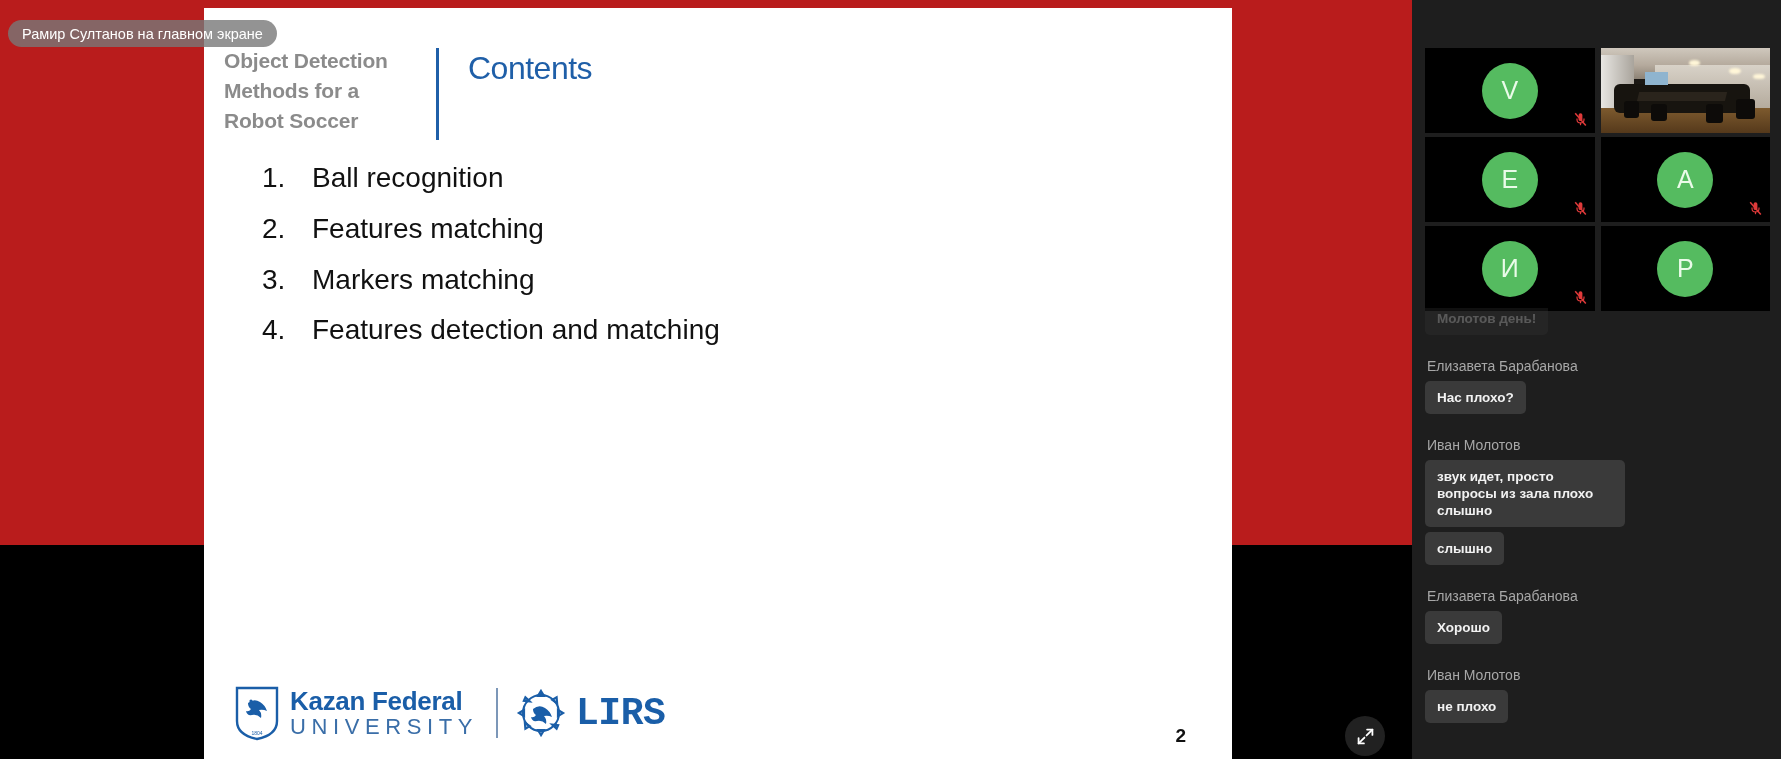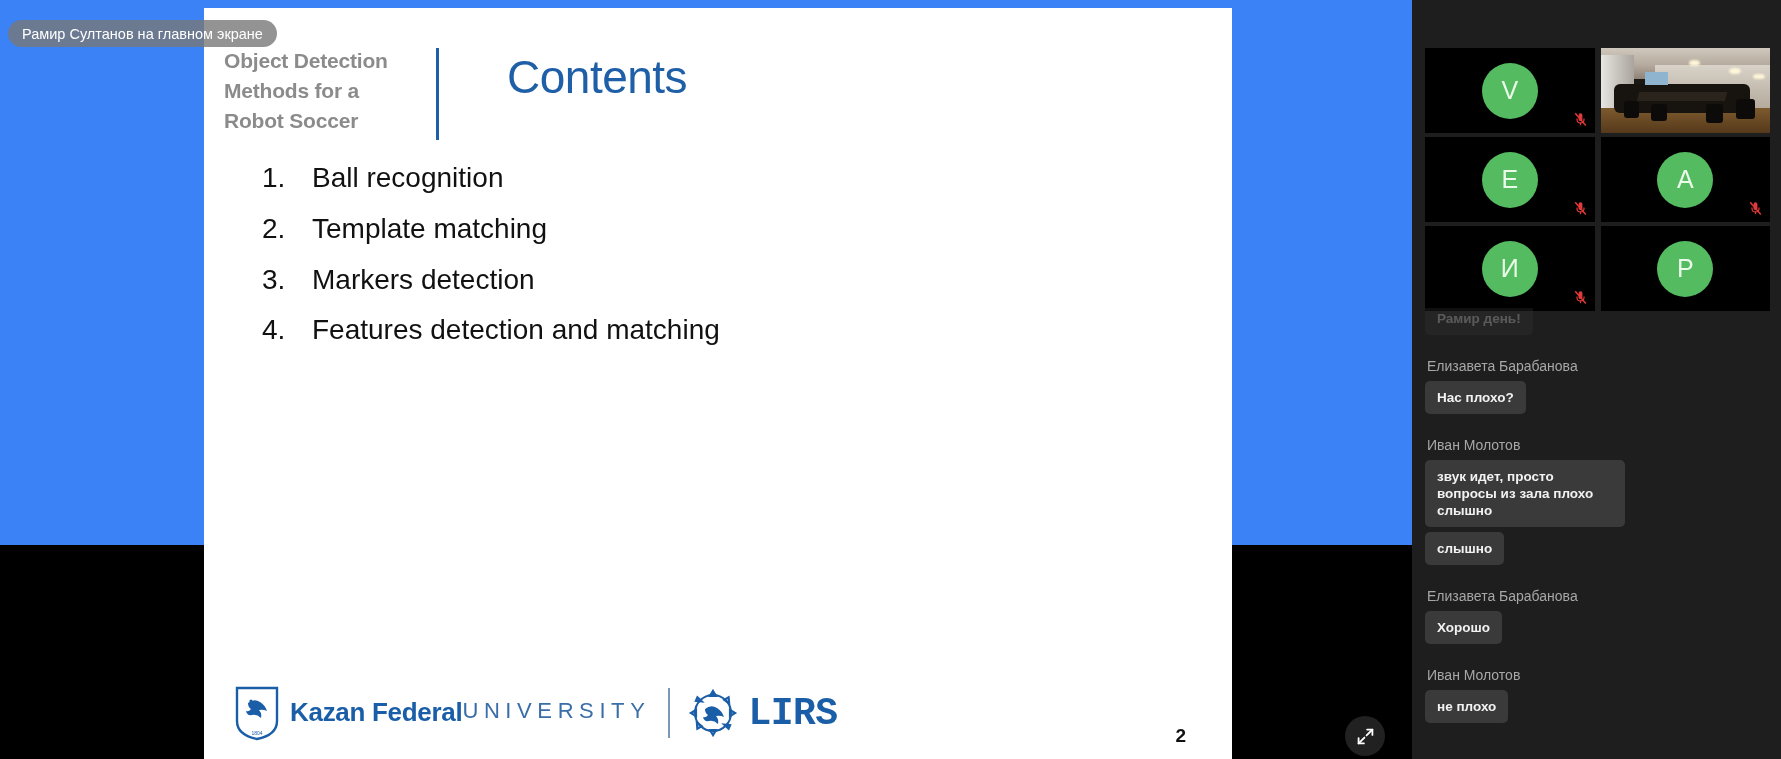--- a/index.html
+++ b/index.html
@@ -5,21 +5,21 @@
   * { box-sizing: border-box; margin: 0; padding: 0; }
   html, body {
     width: 1781px; height: 759px;
     background: #000;
     font-family: "Liberation Sans", sans-serif;
     overflow: hidden;
   }
   #app { position: relative; width: 1781px; height: 759px; background: #000; }
 
   
-  .stage { position: absolute; left: 0; top: 0; width: 1412px; height: 545px; background: #3b82f6; }
+  .stage { position: absolute; left: 0; top: 0; width: 1412px; height: 545px; background: #b91c1c; }
   .slide {
     position: absolute; left: 204px; top: 8px;
     width: 1028px; height: 751px;
     background: #ffffff;
     overflow: hidden;
   }
 
   .slide-head { position: absolute; left: 20px; top: 38px; width: 800px; height: 110px; }
   .slide-subtitle {
     position: absolute; left: 0; top: 0;
@@ -27,38 +27,37 @@
     font-size: 21px; line-height: 30px;
     font-weight: 600; color: #8b8b8b;
     letter-spacing: -0.2px;
   }
   .head-rule {
     position: absolute; left: 212px; top: 2px;
     width: 3px; height: 92px; background: #1f5fa8;
   }
   .slide-title {
     position: absolute; left: 244px; top: 4px;
-    font-size: 46px; font-weight: 400; color: #1f5fa8;
+    font-size: 32px; font-weight: 400; color: #1f5fa8;
     letter-spacing: -0.5px;
-    margin-left: 39px;
   }
 
   .contents-list { position: absolute; left: 58px; top: 152px; width: 850px; }
   .contents-item {
     display: flex; align-items: baseline;
     margin-bottom: 15px;
     font-size: 28px; color: #111; line-height: 1.28;
   }
   .contents-num { width: 50px; flex: none; }
   .contents-text { flex: 1; }
 
   
   .slide-footer { position: absolute; left: 30px; bottom: 14px; height: 64px; display: flex; align-items: center; }
   .kfu-shield { width: 46px; height: 56px; flex: none; margin-right: 10px; }
-  .kfu-words { display: flex; justify-content: center; }
+  .kfu-words { display: flex; flex-direction: column; justify-content: center; }
   .kfu-line1 { font-size: 26px; font-weight: 700; color: #1a5ea8; line-height: 1.04; letter-spacing: -0.3px; }
   .kfu-line2 { font-size: 22px; font-weight: 400; color: #3a6ea8; line-height: 1.08; letter-spacing: 5.6px; }
   .logo-div { width: 2px; height: 50px; background: #7c97b8; margin: 0 18px; }
   .lirs-gear { width: 50px; height: 50px; flex: none; margin-right: 10px; }
   .lirs-word { font-size: 38px; font-weight: 700; color: #1a5ea8; letter-spacing: -0.5px; font-family: Liberation Mono, monospace; }
 
   .page-num {
     position: absolute; right: 46px; bottom: 12px;
     font-size: 19px; font-weight: 700; color: #111;
   }
@@ -186,25 +185,25 @@
         <div class="slide-title">Contents</div>
       </div>
 
       <div class="contents-list">
         <div class="contents-item">
           <span class="contents-num">1.</span>
           <span class="contents-text">Ball recognition</span>
         </div>
         <div class="contents-item">
           <span class="contents-num">2.</span>
-          <span class="contents-text">Template matching</span>
+          <span class="contents-text">Features matching</span>
         </div>
         <div class="contents-item">
           <span class="contents-num">3.</span>
-          <span class="contents-text">Markers detection</span>
+          <span class="contents-text">Markers matching</span>
         </div>
         <div class="contents-item">
           <span class="contents-num">4.</span>
           <span class="contents-text">Features detection and matching</span>
         </div>
       </div>
 
       <div class="slide-footer">
         <svg class="kfu-shield" viewBox="0 0 46 56">
           <path d="M3 3 H43 V36 C43 47 33 52 23 54 C13 52 3 47 3 36 Z" fill="#ffffff" stroke="#1a5ea8" stroke-width="2.4"></path>
@@ -308,21 +307,21 @@
 
       <div class="tile">
         <div class="avatar">Р</div>
       </div>
     </div>
 
     <div class="chat">
       <div class="chat-inner">
 
         <div style="margin-top:-6px">
-          <div><span class="bubble faded">Рамир день!</span></div>
+          <div><span class="bubble faded">Молотов день!</span></div>
         </div>
 
         <div>
           <div class="msg-author">Елизавета Барабанова</div>
           <div><span class="bubble">Нас плохо?</span></div>
         </div>
 
         <div>
           <div class="msg-author">Иван Молотов</div>
           <div><span class="bubble">звук идет, просто вопросы из зала плохо слышно</span></div>

